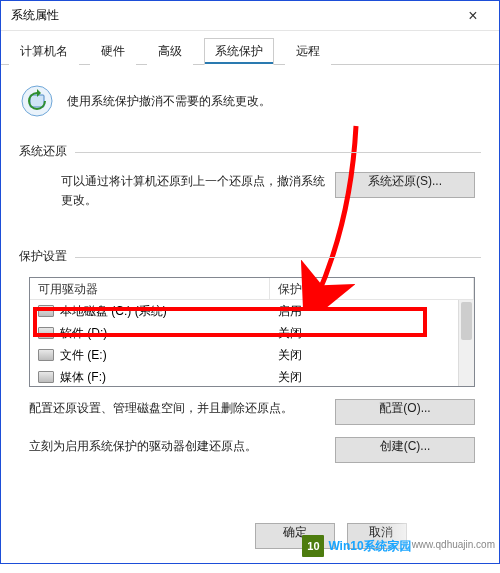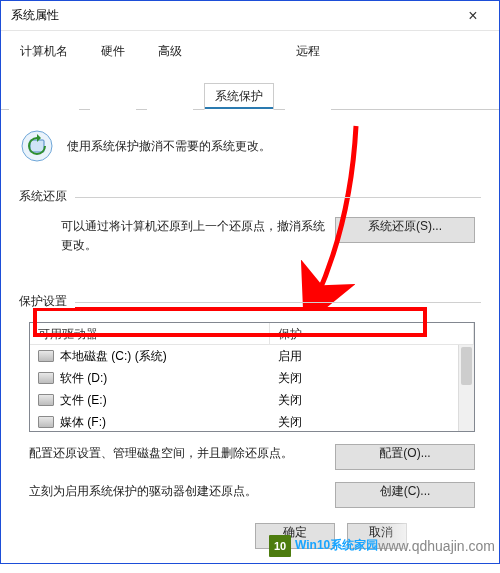--- a/index.html
+++ b/index.html
@@ -4,21 +4,21 @@
   <style>
     * { box-sizing: border-box; font-family: "Microsoft YaHei", "Segoe UI", Tahoma, sans-serif; font-size: 12px; }
     body { margin: 0; background: #fff; width: 500px; height: 573px; overflow: hidden; position: relative; }
     .window { width: 500px; height: 564px; background: #fff; border: 1px solid #1d4ed8; position: relative; }
     .titlebar { height: 30px; display: flex; align-items: center; padding: 0 6px; background: #fff; border-bottom: 1px solid #e5e5e5;}
     .titlebar .title { flex: 1; padding-left: 4px; color: #000; }
     .titlebar .close { width: 40px; height: 28px; display: flex; align-items: center; justify-content: center; color: #333; }
     .tabs { display: flex; padding: 6px 8px 0 8px; gap: 11px; background:#fff; border-bottom: 1px solid #ccc;}
     .tab { padding: 4px 10px; border: 1px solid transparent; border-bottom:none; color:#222; position:relative; top:1px; background:#fff;}
     .tab.active { border-color:#ccc; background:#fff; border-bottom:1px solid #fff; border-top:2px solid #fff; box-shadow: 0 -2px 0 #2a7ab0 inset, 0 0 0 transparent; border-top:1px solid #ccc;}
-    .tab.active { border:1px solid #ccc; border-bottom:1px solid #fff;margin-top:45px;}
+    .tab.active { border:1px solid #ccc; border-bottom:1px solid #fff;}
     .content { padding: 12px 18px 8px 18px; }
     .info-row { display:flex; align-items:center; gap:12px; padding: 6px 0 14px 0;}
     .info-icon{ width:36px; height:36px; flex-shrink:0;}
     .info-text{ color:#222; line-height:1.5;}
     .group-label{ position:relative; margin: 10px 0 8px 0;}
     .group-label .lbl{ background:#fff; padding-right:8px; color:#222; position:relative; z-index:2;}
     .group-label::after{ content:""; position:absolute; left:0; right:0; top:50%; height:1px; background:#d0d0d0; z-index:1;}
     .section-body{ padding: 4px 6px 6px 10px;}
     .restore-row { display:flex; align-items:flex-start; gap:10px;}
     .restore-text{flex:1; color:#222; line-height:1.6;margin-left:32px;}
@@ -37,21 +37,21 @@
     .cfg-row{ display:flex; gap:12px; align-items:flex-start; margin-top:12px;}
     .cfg-row .txt{flex:1; color:#222; line-height:1.6;}
     .footer-btns{ position:absolute; bottom:14px; right:0px; display:flex; gap:12px; padding-right:0;}
     .footer-btns .win-btn{min-width:80px;}
     .highlight-box{ position:absolute; border:4px solid #ff0000; pointer-events:none;}
     .arrow-svg{ position:absolute; pointer-events:none;}
     .watermark{ position:absolute; right:4px; bottom:6px; display:flex; align-items:center; gap:4px;}
     .wm-badge{ width:22px; height:22px; background:#4d7c0f; display:flex; align-items:center; justify-content:center; color:#fff; font-weight:bold; font-size:11px; border-radius:1px;}
     .wm-text{ display:flex; line-height:1;}
     .wm-text .t1{ color:#19a5ff; font-weight:bold; font-size:12px;}
-    .wm-text .t2{ color:#888; font-size:14px;}
+    .wm-text .t2{ color:#888; font-size:10px;}
     .clip-fade{ position:absolute; right:0; bottom:0; width:120px; height:40px; background:linear-gradient(to right, rgba(255,255,255,0),#fff 40%);}
   </style>
 </head>
 <body>
 
 <div class="window">
 
   <div class="titlebar">
     <div class="title">系统属性</div>
     <div class="close">

